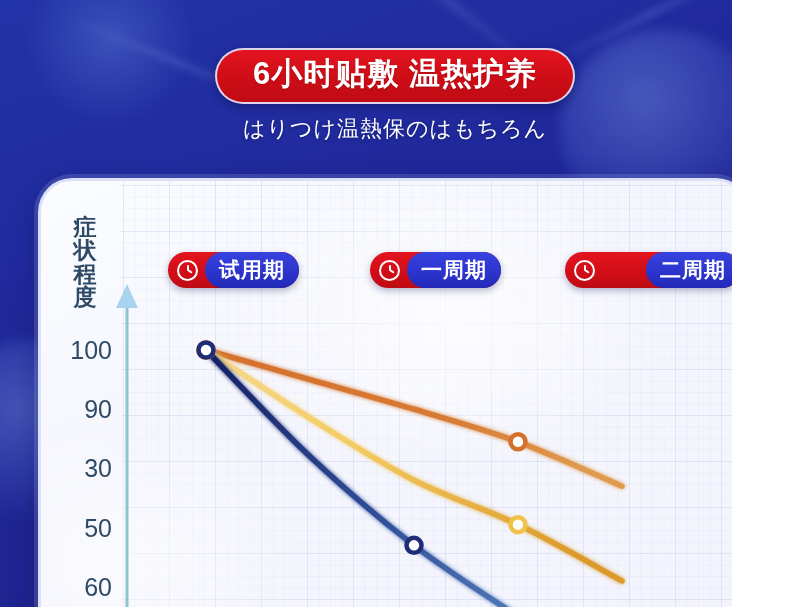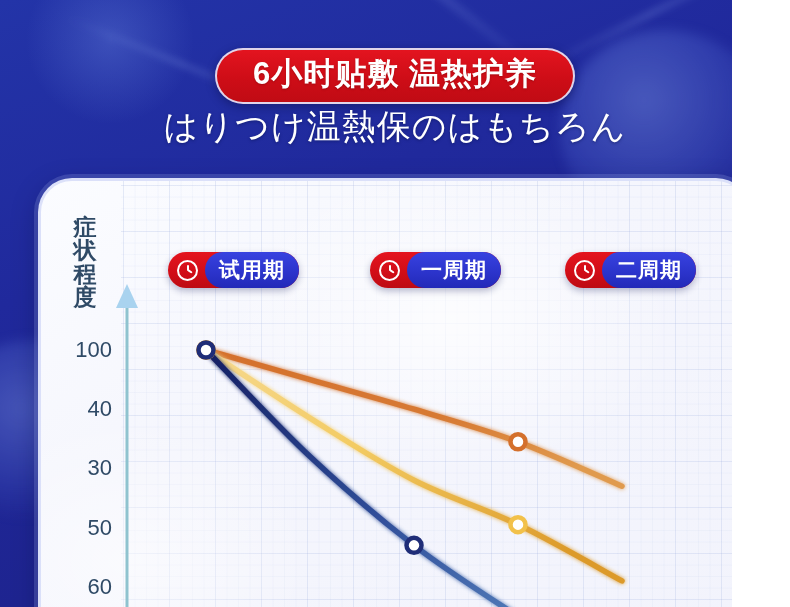--- a/index.html
+++ b/index.html
@@ -79,22 +79,23 @@
     box-shadow: 0 3px 10px rgba(10,15,70,0.45);
     color: #ffffff;
     font-size: 31px;
     font-weight: bold;
     letter-spacing: 1px;
     line-height: 1.12;
     white-space: nowrap;
     text-shadow: 0 1px 2px rgba(90,0,0,0.35);
   }
   .subtitle {
+    margin-top: 10px;
     color: #ffffff;
-    font-size: 34px;
+    font-size: 22px;
     letter-spacing: 1px;
     white-space: nowrap;
     text-shadow: 0 1px 3px rgba(10,20,80,0.55);
   }
 
   
   .card {
     position: absolute;
     left: 38px; top: 178px;
     width: 712px; height: 470px;
@@ -139,21 +140,21 @@
     z-index: 8;
   }
   .axis-title span { display: block; }
 
   .y-ticks { position: absolute; left: 0; top: 0; z-index: 8; }
   .y-tick {
     position: absolute;
     width: 56px;
     text-align: right;
     color: #2f4a66;
-    font-size: 22px;
+    font-size: 25px;
     font-weight: 500;
     transform: translateY(-50%);
   }
 
   .plot-svg {
     position: absolute;
     left: 0; top: 0;
     width: 790px; height: 607px;
     z-index: 7;
     pointer-events: none;
@@ -232,21 +233,21 @@
 
   <div class="axis-title">
     <span>症</span>
     <span>状</span>
     <span>程</span>
     <span>度</span>
   </div>
 
   <div class="y-ticks" id="yticks">
       <div class="y-tick" style="left: 56px; top: 350px;">100</div>
-      <div class="y-tick" style="left: 56px; top: 409.2px;">40</div>
+      <div class="y-tick" style="left: 56px; top: 409.2px;">90</div>
       <div class="y-tick" style="left: 56px; top: 468.4px;">30</div>
       <div class="y-tick" style="left: 56px; top: 527.6px;">50</div>
       <div class="y-tick" style="left: 56px; top: 586.8px;">60</div>
     </div>
 
   <svg class="plot-svg" id="plot" viewBox="0 0 790 607">
     <defs>
       <linearGradient id="gradNavy" x1="0" y1="0" x2="0.7" y2="1">
         <stop offset="0%" stop-color="#141f63"></stop>
         <stop offset="55%" stop-color="#31509b"></stop>
@@ -293,19 +294,19 @@
 
   <div class="legend" id="legend">
       <div class="legend-item" style="left: 168px; top: 252px;">
         <span class="legend-clock"></span>
         <span class="legend-label" style="background: linear-gradient(rgb(55, 66, 224) 0%, rgb(43, 51, 202) 60%, rgb(34, 41, 184) 100%);">试用期</span>
       </div>
       <div class="legend-item" style="left: 370px; top: 252px;">
         <span class="legend-clock"></span>
         <span class="legend-label" style="background: linear-gradient(rgb(55, 66, 224) 0%, rgb(43, 51, 202) 60%, rgb(34, 41, 184) 100%);">一周期</span>
       </div>
-      <div class="legend-item" style="left: 565px; top: 252px;">
+      <div class="legend-item" style="left: 565px; top: 252px; gap: 44px;">
         <span class="legend-clock"></span>
         <span class="legend-label" style="background: linear-gradient(rgb(55, 66, 224) 0%, rgb(43, 51, 202) 60%, rgb(34, 41, 184) 100%);">二周期</span>
       </div>
     </div>
 
 </div>
 
 </body></html>

